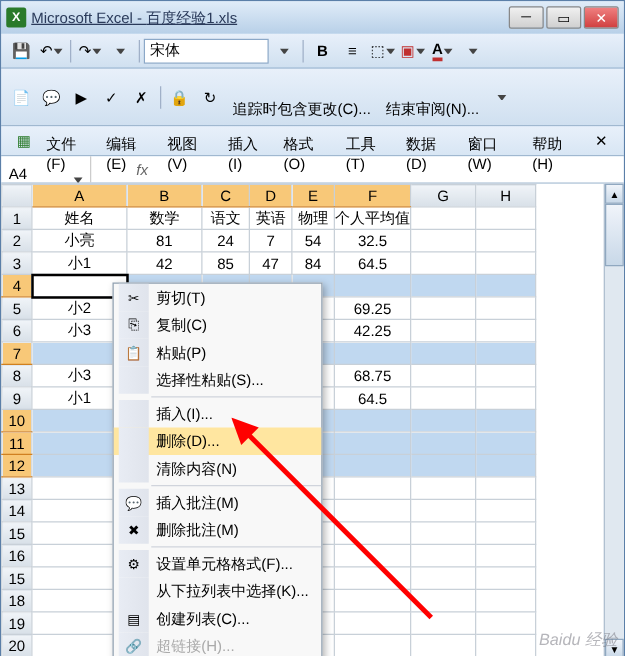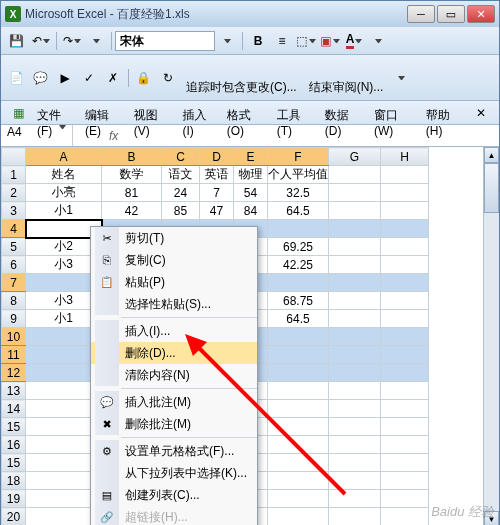--- a/index.html
+++ b/index.html
@@ -2,36 +2,36 @@
 <html><head>
 <meta charset="utf-8">
 <style>
 * { margin: 0; padding: 0; box-sizing: border-box; font-family: "Microsoft YaHei", SimSun, Arial, sans-serif; font-size: 12px; }
 body { background: #fff; width: 500px; height: 525px; overflow: hidden; position: relative; }
 
 .window { width: 500px; background: linear-gradient(#c0d8f0,#a8c8e8); border: 1px solid #5b7fa8; }
 
 .titlebar { height: 26px; display: flex; align-items: center; padding: 0 4px; background: linear-gradient(#e0ecf8,#b8d0e8); }
 .titlebar .ticon { width: 16px; height: 16px; background: #2a7a2a; margin-right: 4px; border-radius: 2px; display:flex; align-items:center; justify-content:center; color:#fff; font-size:10px; font-weight:bold; }
-.titlebar .title { flex: 1; color: #2a3a5a; }
+.titlebar .title { flex: 1; color: #2a3a5a; text-decoration: underline; }
 .titlebar .wcontrols { display: flex; gap: 2px; }
 .titlebar .wbtn { width: 28px; height: 18px; background: linear-gradient(#f0f0f0,#d0d0d0); border: 1px solid #888; border-radius: 2px; display: flex; align-items: center; justify-content: center; font-size: 11px; }
 .titlebar .wbtn.close { background: linear-gradient(#f08080,#d04040); color: #fff; }
 
 .toolbar { display: flex; align-items: center; padding: 2px 4px; background: linear-gradient(#e8f0fa,#d0e0f0); border-bottom: 1px solid #a0b8d0; min-height: 28px; flex-wrap: wrap; }
 .tbtn { min-width: 22px; height: 22px; display: inline-flex; align-items: center; justify-content: center; margin: 0 1px; border: 1px solid transparent; border-radius: 2px; cursor: pointer; }
 .tdd { width: 7px; height: 4px; margin-left: 1px; border-left: 3px solid transparent; border-right: 3px solid transparent; border-top: 4px solid #444; }
 .sep { width: 1px; height: 18px; background: #a0b0c8; margin: 0 3px; }
-.fontbox { background: #fff; border: 1px solid #8ba8c8; height: 20px; padding: 0 4px; display: inline-flex; align-items: flex-end; min-width: 100px; font-weight: bold; }
+.fontbox { background: #fff; border: 1px solid #8ba8c8; height: 20px; padding: 0 4px; display: inline-flex; align-items: center; min-width: 100px; }
 
 .menubar { display: flex; align-items: center; padding: 1px 6px; background: linear-gradient(#e8f0fa,#d8e6f4); border-bottom: 1px solid #a0b8d0; height: 24px; }
 .menuitm { padding: 2px 6px; cursor: pointer; margin-top: 20px; }
 
 .namebox-row { display: flex; align-items: center; background: #fff; border-bottom: 1px solid #a0b8d0; height: 22px; }
-.namebox { width: 72px; border-right: 1px solid #ccc; padding: 0 6px; display: flex; align-items: flex-start; justify-content: space-between; height: 100%; }
+.namebox { width: 72px; border-right: 1px solid #ccc; padding: 0 6px; display: flex; align-items: flex-end; justify-content: space-between; height: 100%; }
 .fxlabel { padding: 0 8px; font-style: italic; color: #666; margin-left: 28px; }
 .fbar { flex: 1; }
 
 .sheet { position: relative; background: #fff; }
 .grid { border-collapse: collapse; table-layout: fixed; }
 .grid th, .grid td { border: 1px solid #c8d0d8; text-align: center; height: 18px; overflow: hidden; white-space: nowrap; }
 .grid .corner { width: 24px; background: linear-gradient(#f0f4f8,#d8e0e8); }
 .grid .colhdr { background: linear-gradient(#f0f4f8,#d8e0e8); font-weight: normal; }
 .grid .rowhdr { width: 24px; background: linear-gradient(#f0f4f8,#d8e0e8); font-weight: normal; }
 .grid .colhdr.sel, .grid .rowhdr.sel { background: #f8c878; border-bottom-color: #d08020; }

